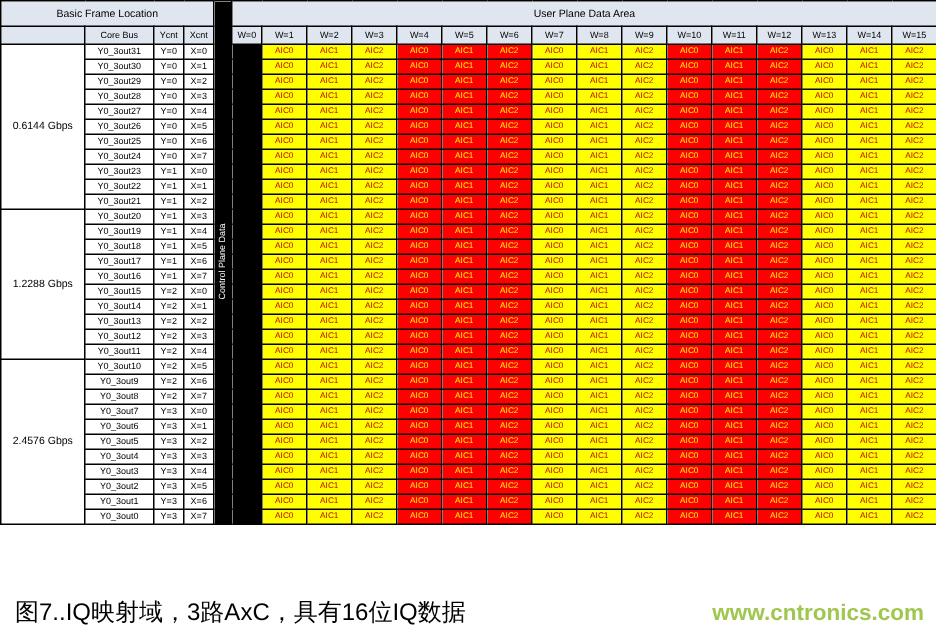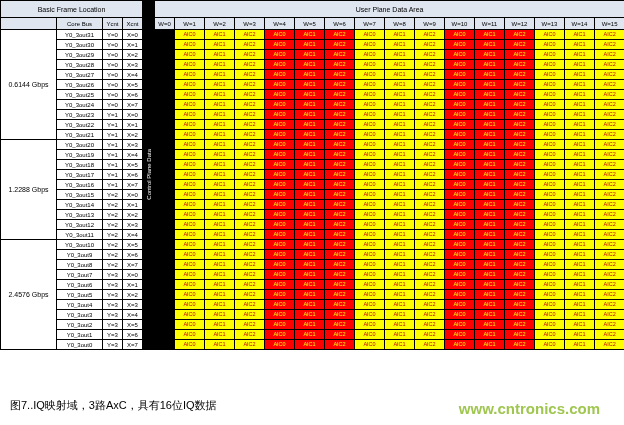--- a/index.html
+++ b/index.html
@@ -77,27 +77,27 @@
     color:#ffffff;
   }
   .y{ background:#ffff00; color:#c00000; font-size:5.5px; }
   .r{ background:#ff0000; color:#ffff00; font-size:5.5px; }
   .rowh{ height:10px; }
 
   .caption{
     position:absolute;
     left:10px;
     top:398px;
-    font-size:11px;
+    font-size:16px;
     color:#000;
     font-family:"Liberation Sans", sans-serif;
   }
   .watermark{
     position:absolute;
-    right:24px;
+    right:8px;
     top:400px;
     font-size:15px;
     font-weight:bold;
     color:#9fc64f;
     font-family:"Liberation Sans", sans-serif;
   }
 </style>
 </head>
 <body>
 

